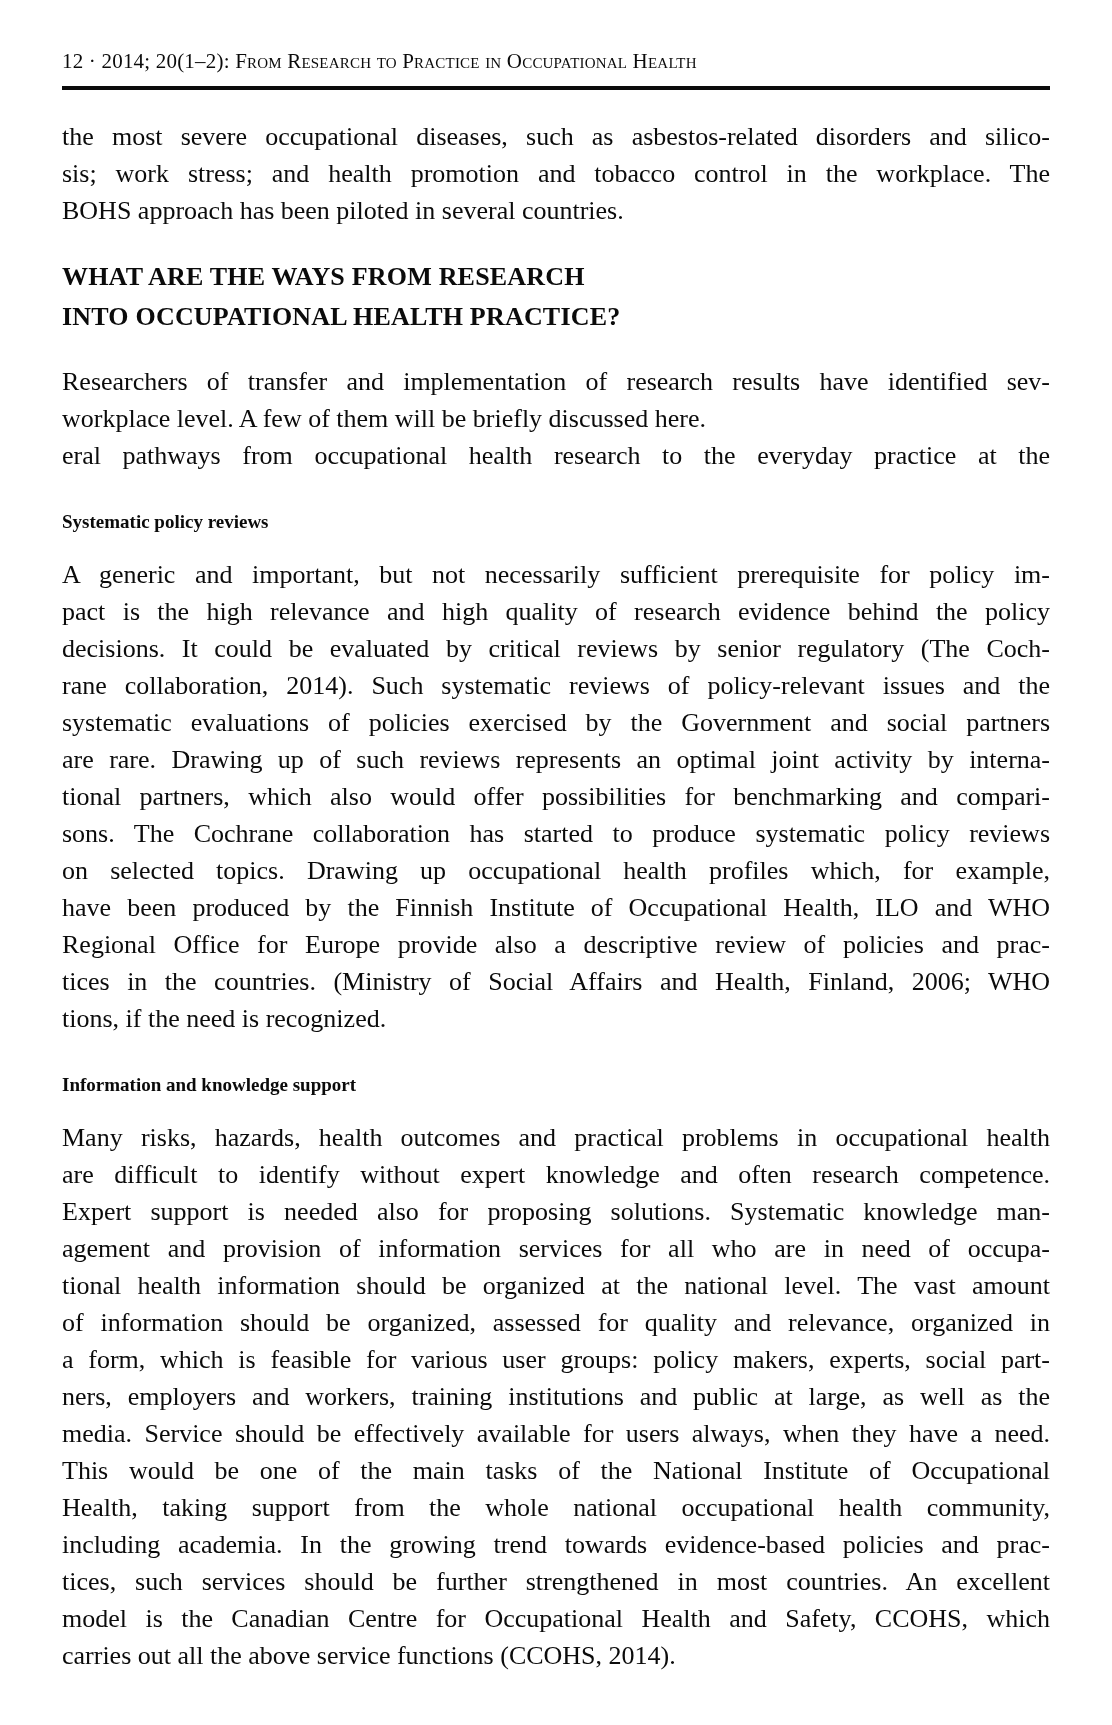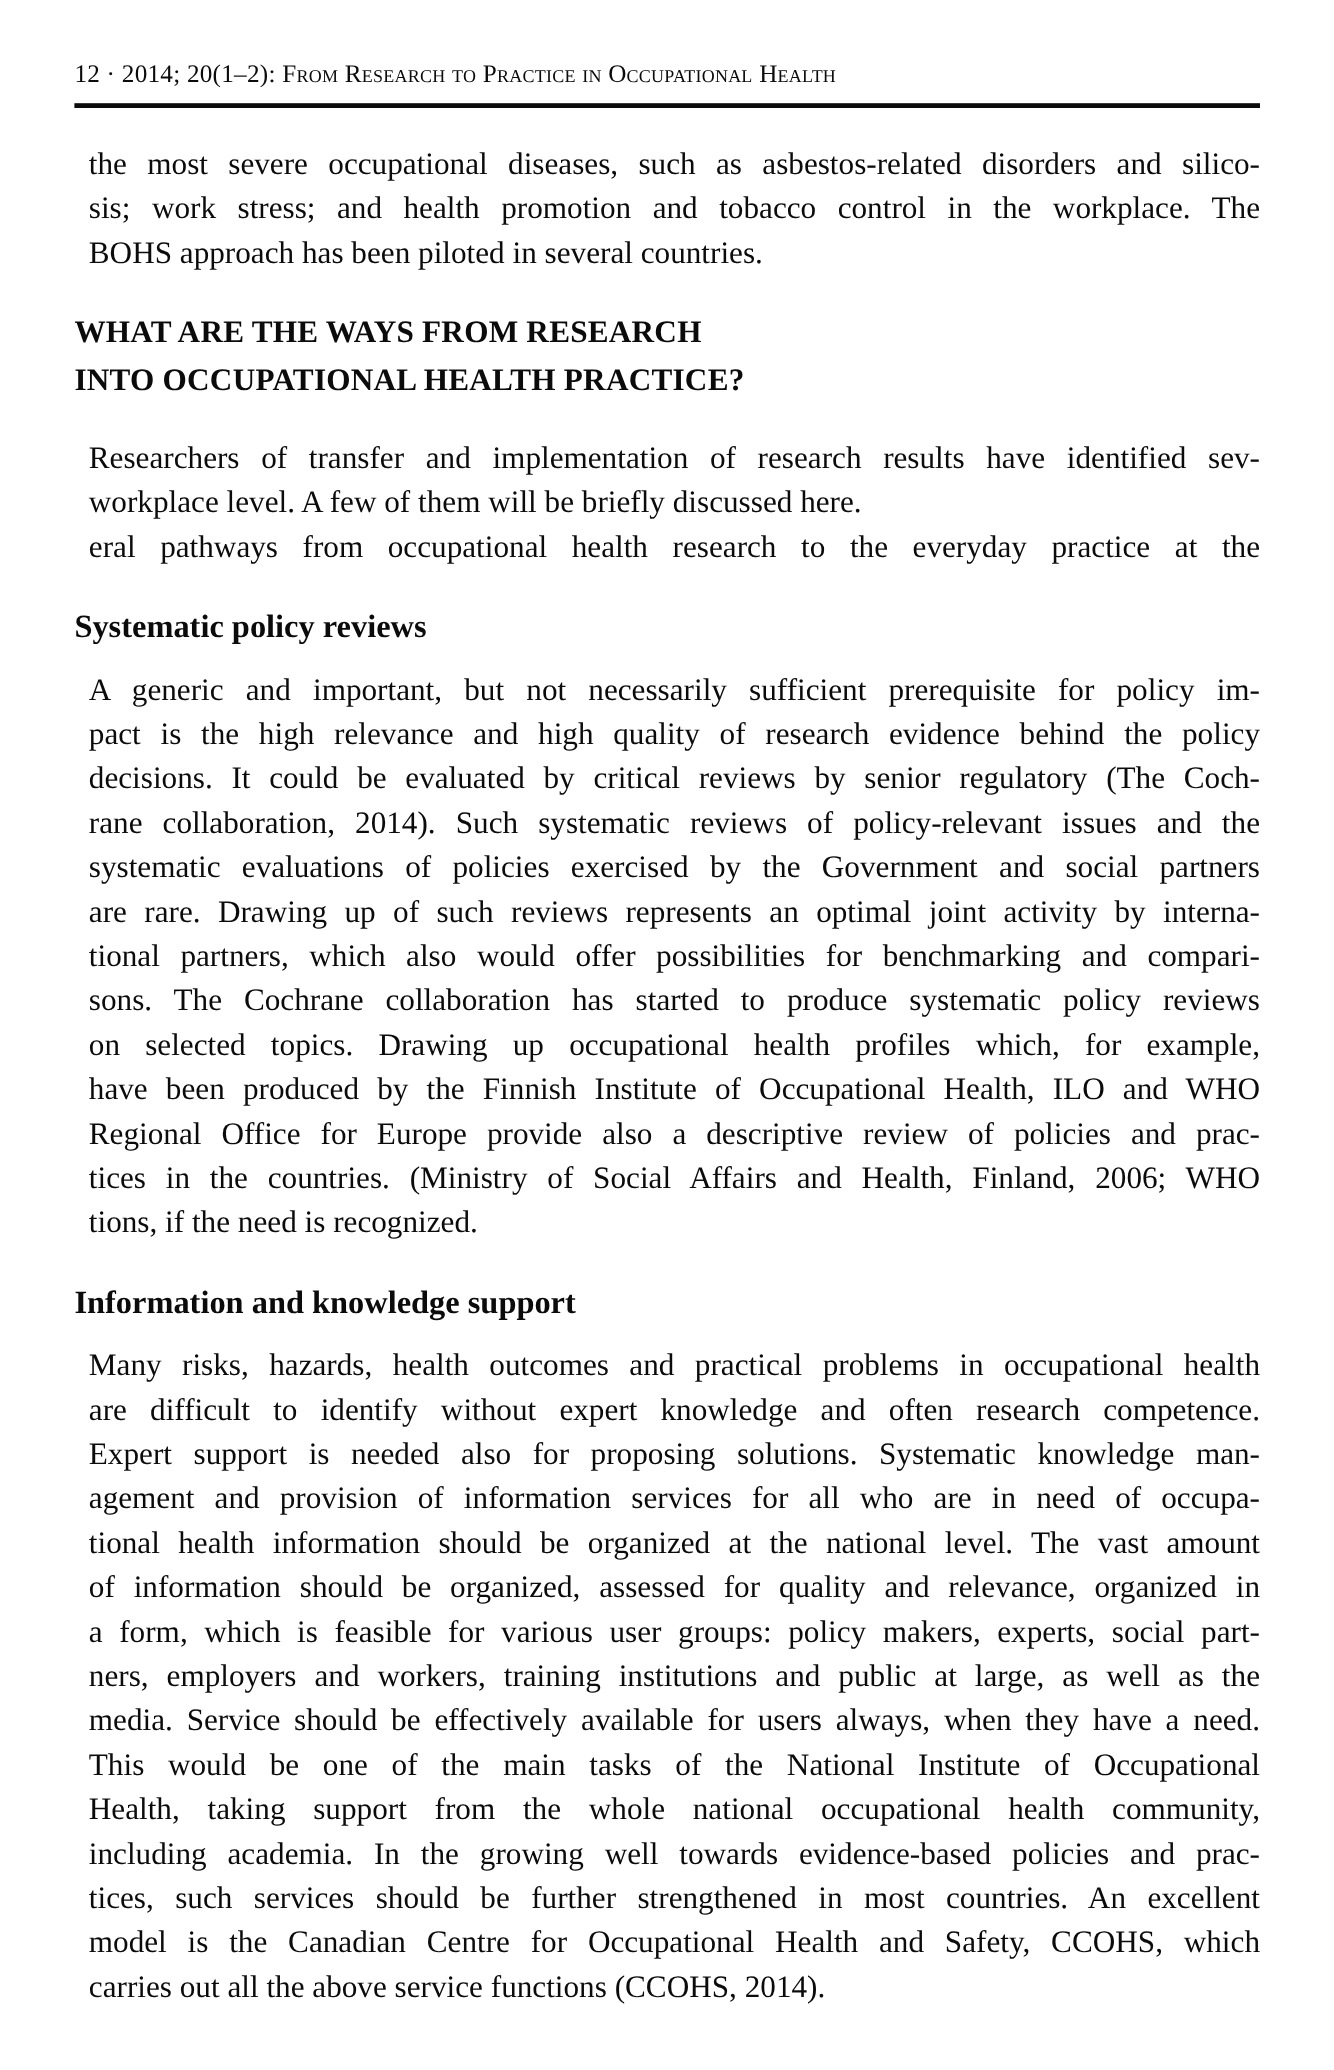--- a/index.html
+++ b/index.html
@@ -33,40 +33,40 @@
     background: #0b0b0b;
     border: none;
     margin: 0 0 28px 0;
   }
   .block { margin: 0; }
   .block .line {
     font-size: 26px;
     line-height: 37px;
     text-align: left;
   }
-  .block.paragraph { margin-bottom: 28px; margin-left: 12px; }
+  .block.paragraph { margin-bottom: 28px; }
   .block.paragraph .line.just {
     text-align: justify;
     text-align-last: justify;
   }
   .block.heading {
     margin: 16px 0 26px 0;
   }
   .block.heading .line {
     font-weight: bold;
     font-size: 26px;
     line-height: 40px;
     letter-spacing: 0.2px;
   }
   .block.subheading {
     margin: 10px 0 14px 0;
   }
   .block.subheading .line {
     font-weight: bold;
-    font-size: 27px;
+    font-size: 19px;
     line-height: 40px;
   }
 </style>
 </head>
 <body>
 
 <div class="page">
   <div class="running-head">
     <span class="issue">12 · 2014; 20(1–2): </span><span class="head-title">From Research to Practice in Occupational Health</span>
   </div>
@@ -112,19 +112,19 @@
         <div class="line just">are difficult to identify without expert knowledge and often research competence.</div>
         <div class="line just">Expert support is needed also for proposing solutions. Systematic knowledge man-</div>
         <div class="line just">agement and provision of information services for all who are in need of occupa-</div>
         <div class="line just">tional health information should be organized at the national level. The vast amount</div>
         <div class="line just">of information should be organized, assessed for quality and relevance, organized in</div>
         <div class="line just">a form, which is feasible for various user groups: policy makers, experts, social part-</div>
         <div class="line just">ners, employers and workers, training institutions and public at large, as well as the</div>
         <div class="line just">media. Service should be effectively available for users always, when they have a need.</div>
         <div class="line just">This would be one of the main tasks of the National Institute of Occupational</div>
         <div class="line just">Health, taking support from the whole national occupational health community,</div>
-        <div class="line just">including academia. In the growing well towards evidence-based policies and prac-</div>
+        <div class="line just">including academia. In the growing trend towards evidence-based policies and prac-</div>
         <div class="line just">tices, such services should be further strengthened in most countries. An excellent</div>
         <div class="line just">model is the Canadian Centre for Occupational Health and Safety, CCOHS, which</div>
         <div class="line">carries out all the above service functions (CCOHS, 2014).</div>
       </div>
     </div>
 </div>
 
 </body></html>

